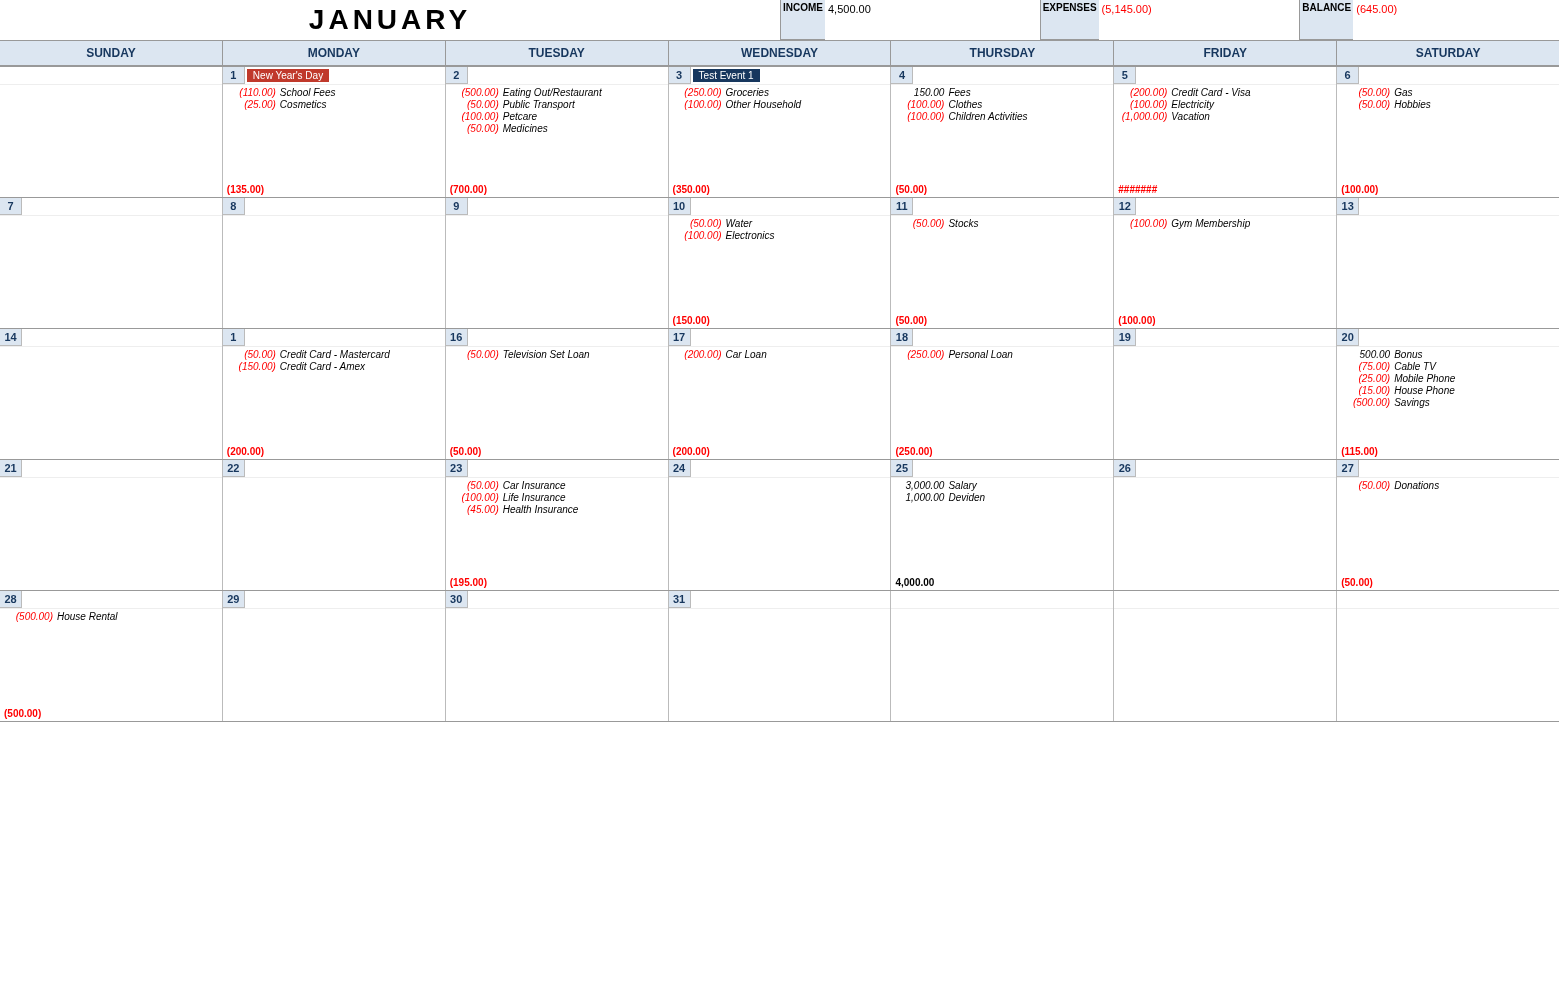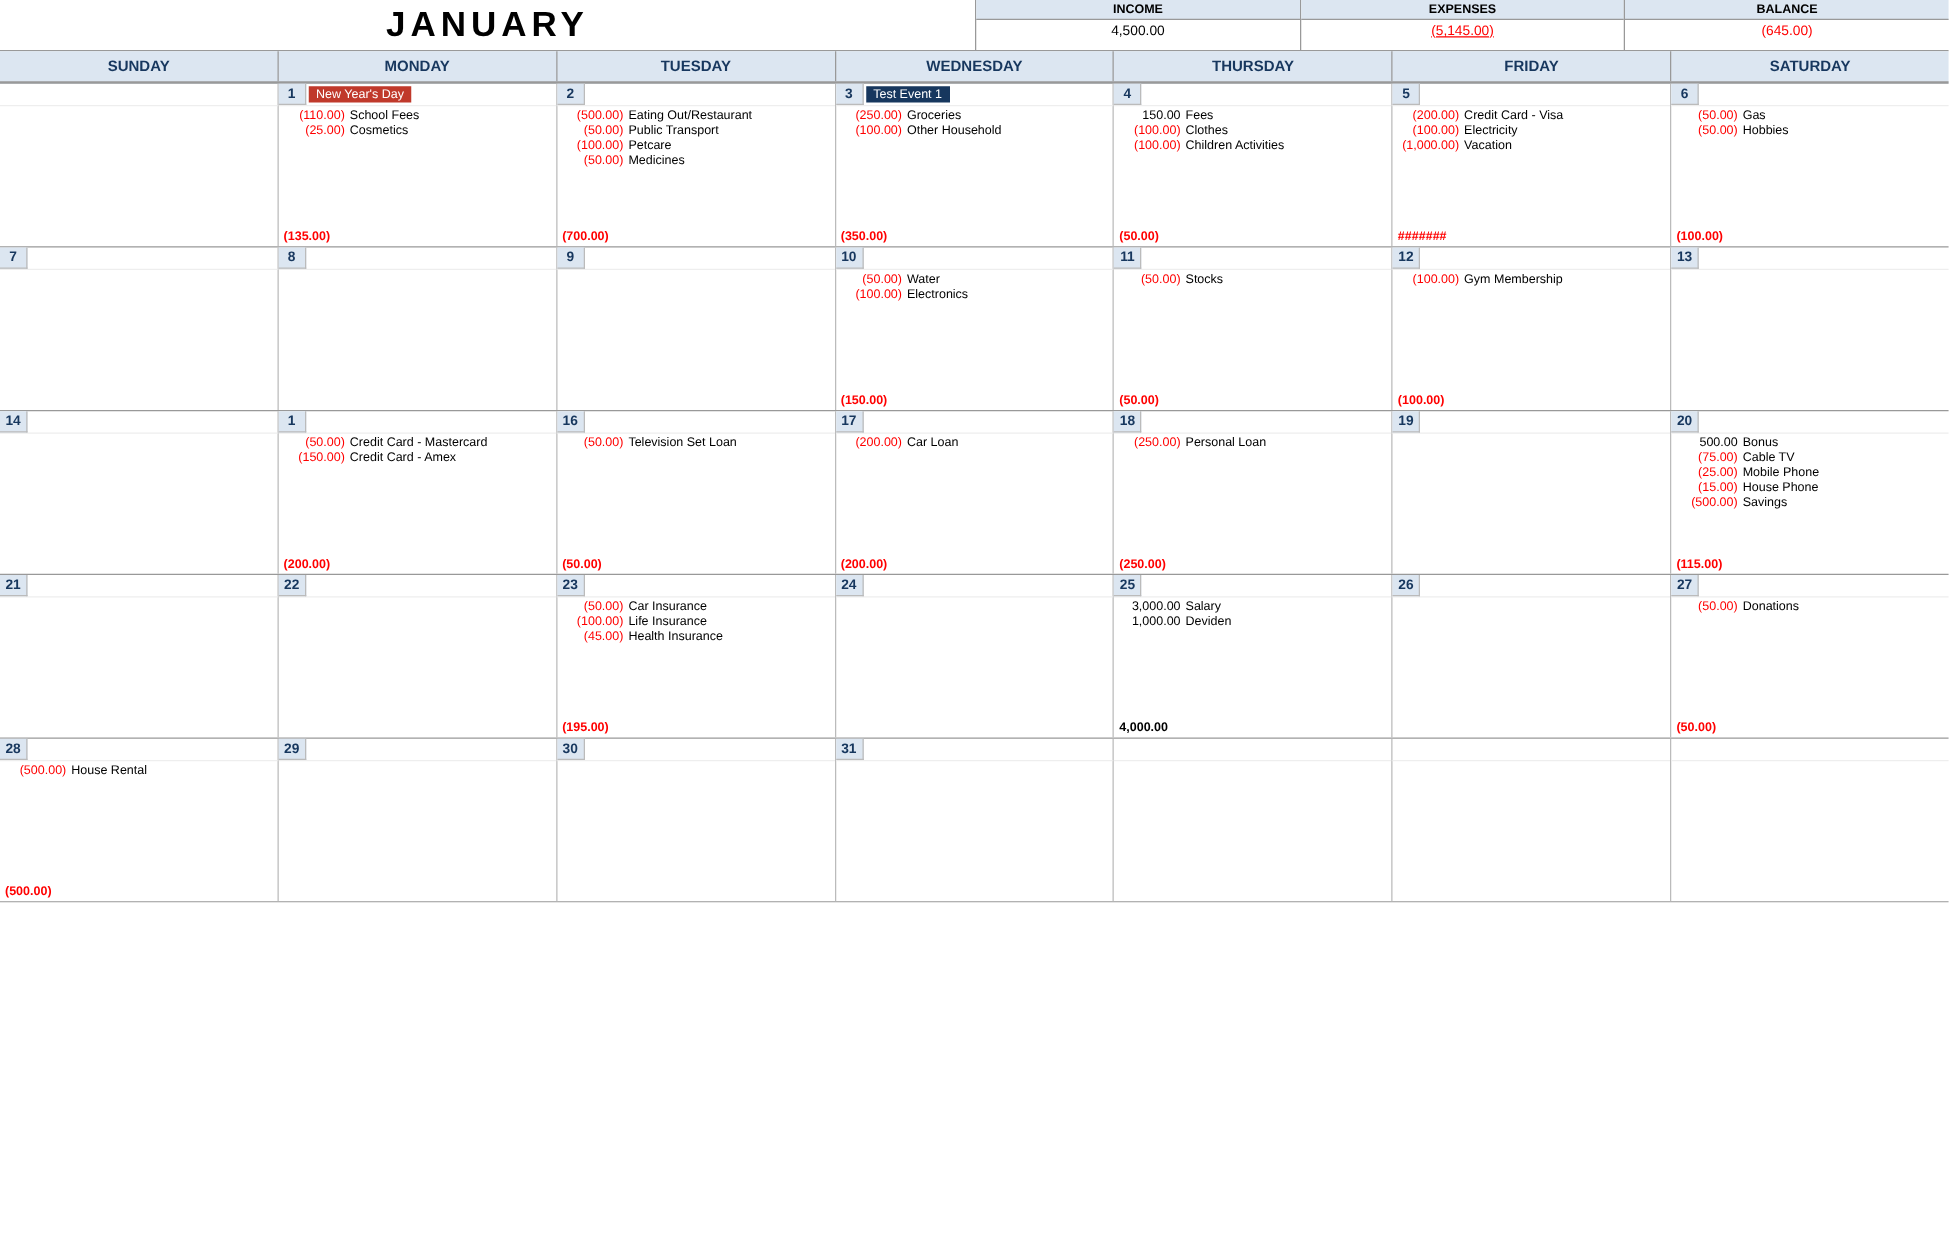--- a/index.html
+++ b/index.html
@@ -23,37 +23,37 @@
       color: #000;
     }
     .summary-cells {
       flex: 1;
       display: flex;
     }
     .summary-cell {
       flex: 1;
       border-left: 1px solid #999;
       display: flex;
-      flex-direction: column;
+      flex-direction: row;
     }
     .summary-label {
       background: #dce6f1;
       text-align: center;
       font-weight: bold;
       font-size: 10px;
       padding: 2px;
       border-bottom: 1px solid #999;
       color: #000;
     }
     .summary-value {
       text-align: center;
       padding: 3px;
       font-size: 11px;
     }
-    .summary-value.negative { color: red; text-decoration: underline; }
+    .summary-value.negative { color: red; }
     .summary-value.balance-neg { color: red; }
 
     .calendar-header {
       display: flex;
       background: #dce6f1;
       border-bottom: 2px solid #999;
     }
     .cal-head-cell {
       flex: 1;
       text-align: center;
@@ -119,20 +119,21 @@
       border-bottom: 1px solid #eee;
       min-height: 18px;
     }
     .entries {
       padding: 2px 2px;
     }
     .entry-row {
       display: flex;
       align-items: center;
       margin-bottom: 1px;
+      font-style: italic;
     }
     .entry-amount {
       min-width: 55px;
       text-align: right;
       padding-right: 4px;
       font-size: 10px;
       white-space: nowrap;
     }
     .entry-amount.neg { color: red; }
     .entry-amount.pos { color: #000; }

